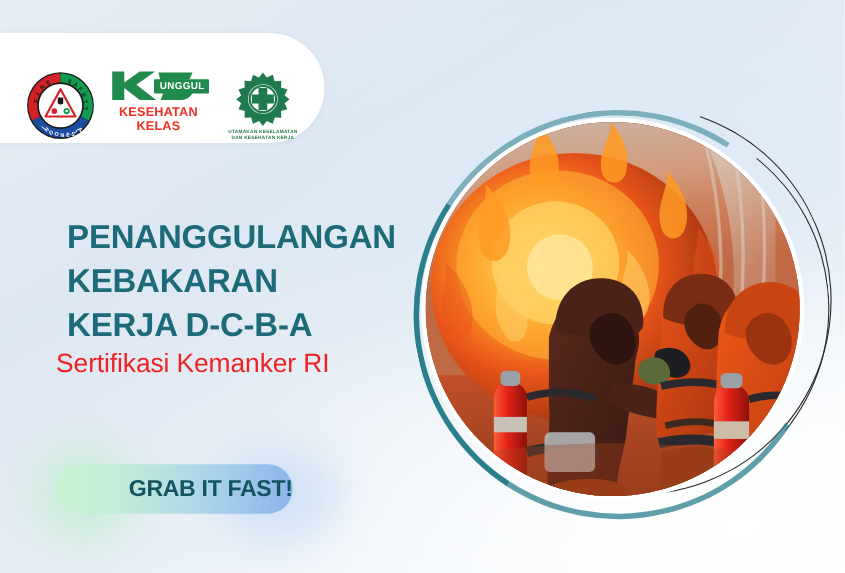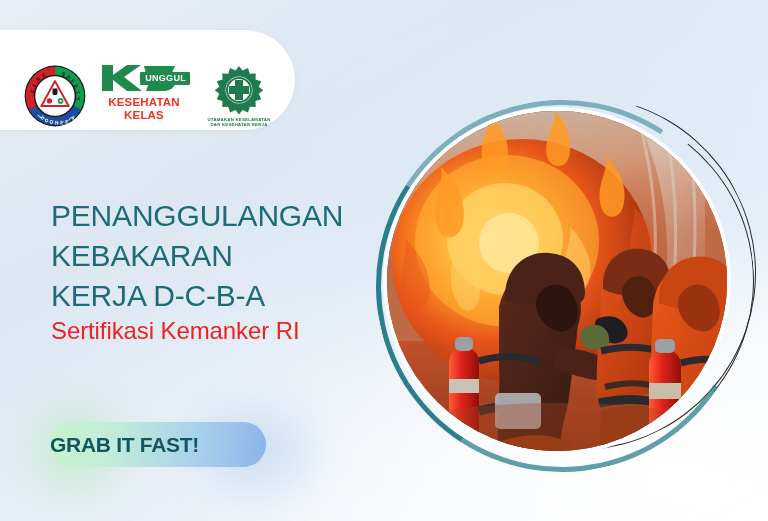--- a/index.html
+++ b/index.html
@@ -106,25 +106,26 @@
 
   
   .headline {
     position: absolute;
     left: 51px;
     top: 196px;
     width: 340px;
   }
   .headline .line {
     color: #1d6b78;
-    font-weight: normal;
+    font-weight: bold;
     font-size: 30px;
     line-height: 40px;
     letter-spacing: -0.2px;
     white-space: nowrap;
+    margin-left: 10px;
   }
   .subtitle {
     margin-top: 3px;
     color: #ee2222;
     font-size: 24px;
     font-weight: normal;
     line-height: 24px;
     letter-spacing: -0.1px;
     white-space: nowrap;
   }
@@ -134,21 +135,21 @@
     position: absolute;
     left: 50px;
     top: 422px;
     width: 216px;
     height: 45px;
     border-radius: 23px;
     background: linear-gradient(95deg, #c9f2cf 0%, #c2ecd8 28%, #a9d3ea 66%, #8bb4ec 100%);
     border: none;
     display: flex;
     align-items: center;
-    justify-content: flex-start;
+    justify-content: flex-end;
     cursor: pointer;
     padding: 0;
   }
   .cta-label {
     color: #12555f;
     font-weight: bold;
     font-size: 21px;
     letter-spacing: -0.3px;
     font-family: "Liberation Sans", sans-serif;
   }

